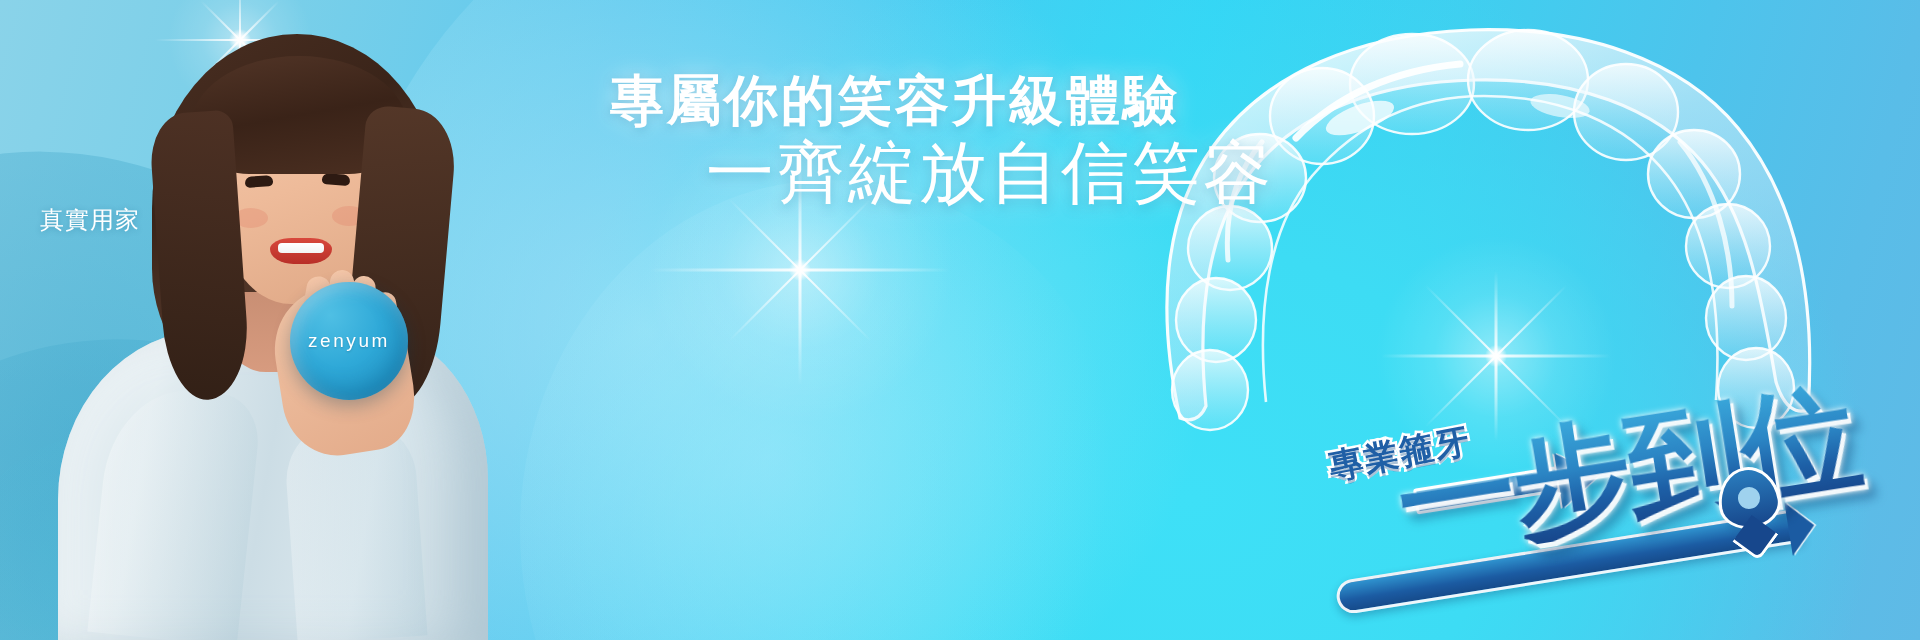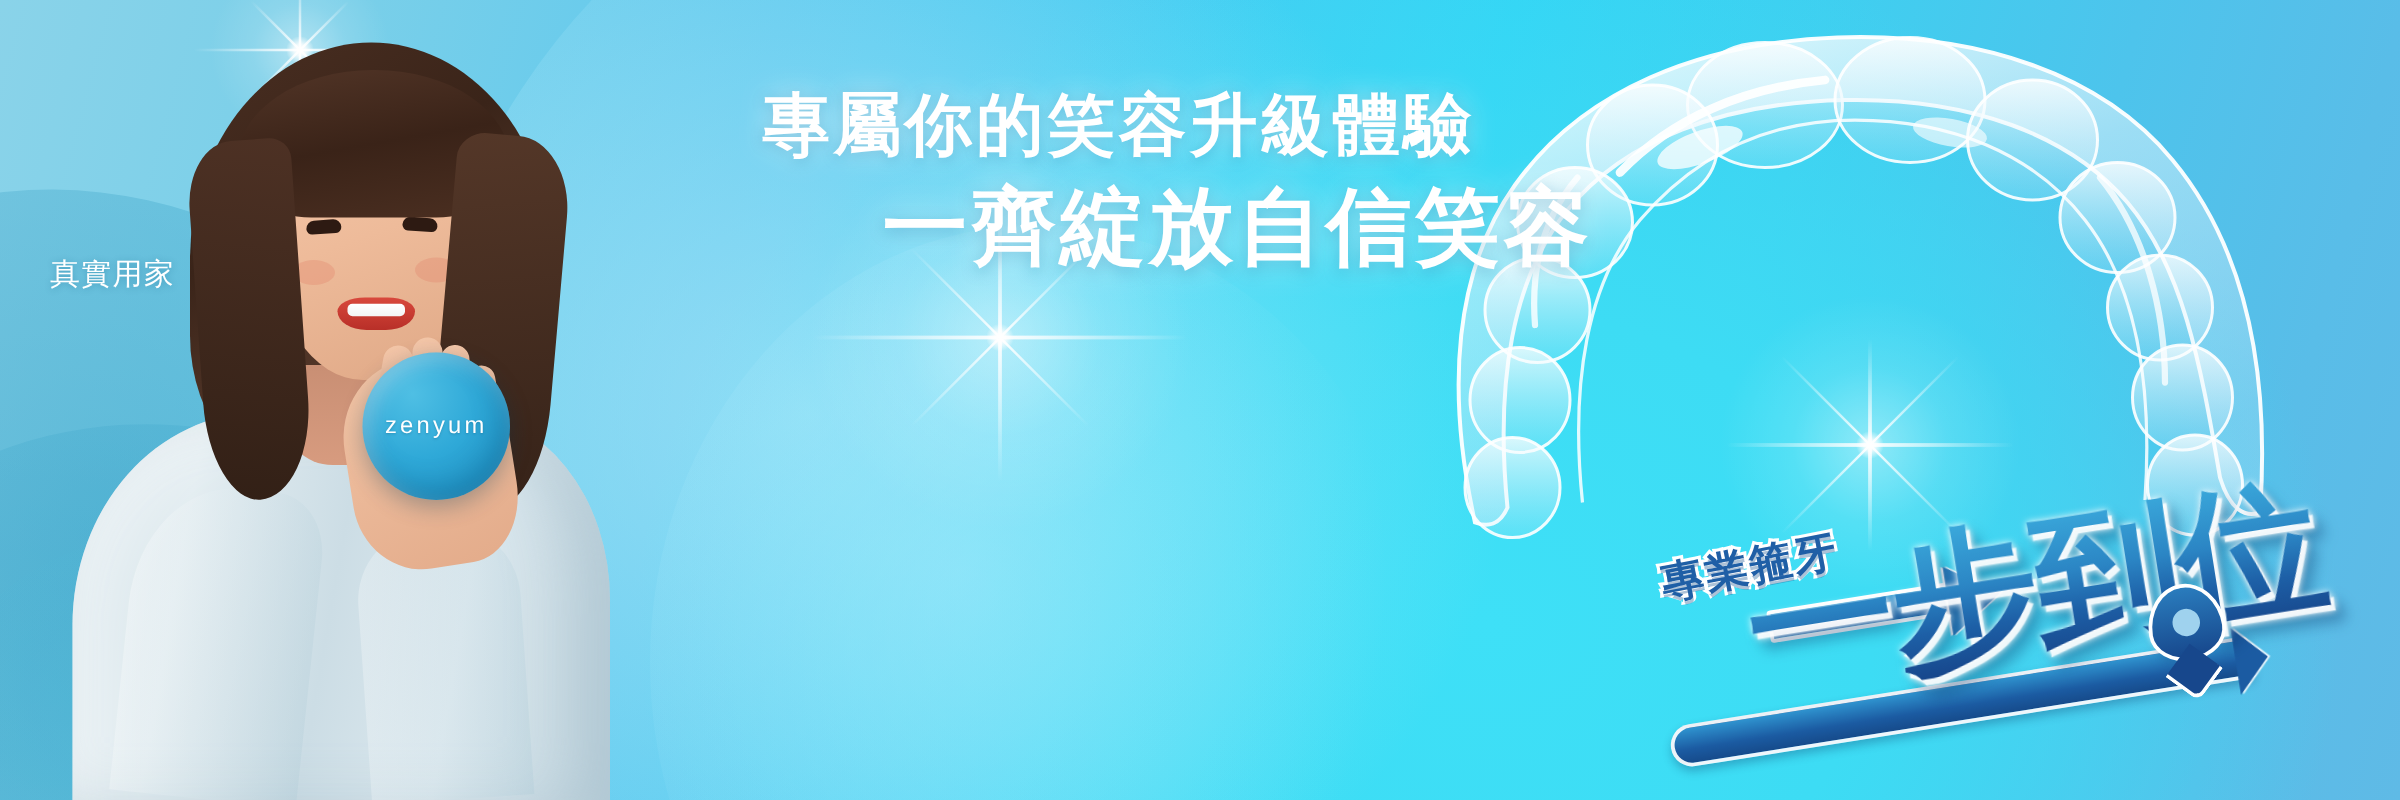--- a/index.html
+++ b/index.html
@@ -199,22 +199,22 @@
   .caption .cn{ font-size:24px; letter-spacing:1px; line-height:1.22; }
   .caption .en{ font-size:32px; line-height:1.12; font-weight:400; margin-top:1px; }
 
   
   .headlines{ position:absolute; left:480px; top:70px; width:830px; z-index:7; text-align:center; }
   .h1{
     font-size:54px; font-weight:700; color:#fff; letter-spacing:3px; line-height:1.12;
     text-shadow:0 0 22px rgba(255,255,255,.55), 0 2px 10px rgba(10,110,160,.35);
   }
   .h2{
-    font-size:68px; font-weight:700; color:#fff; letter-spacing:3px; line-height:1.14;
-    margin-top:14px; padding-left:190px;
+    font-size:68px; font-weight:400; color:#fff; letter-spacing:3px; line-height:1.14;
+    margin-top:4px; padding-left:190px;
     text-shadow:0 0 26px rgba(255,255,255,.55), 0 3px 12px rgba(10,110,160,.38);
   }
 
   
   .kv{ position:absolute; left:1310px; top:395px; width:600px; height:235px; z-index:8; }
   .kv-small{
     position:absolute; left:18px; top:36px;
     transform:rotate(-11deg);
     font-size:34px; font-weight:700; letter-spacing:2px;
     color:#1f5fa6;

